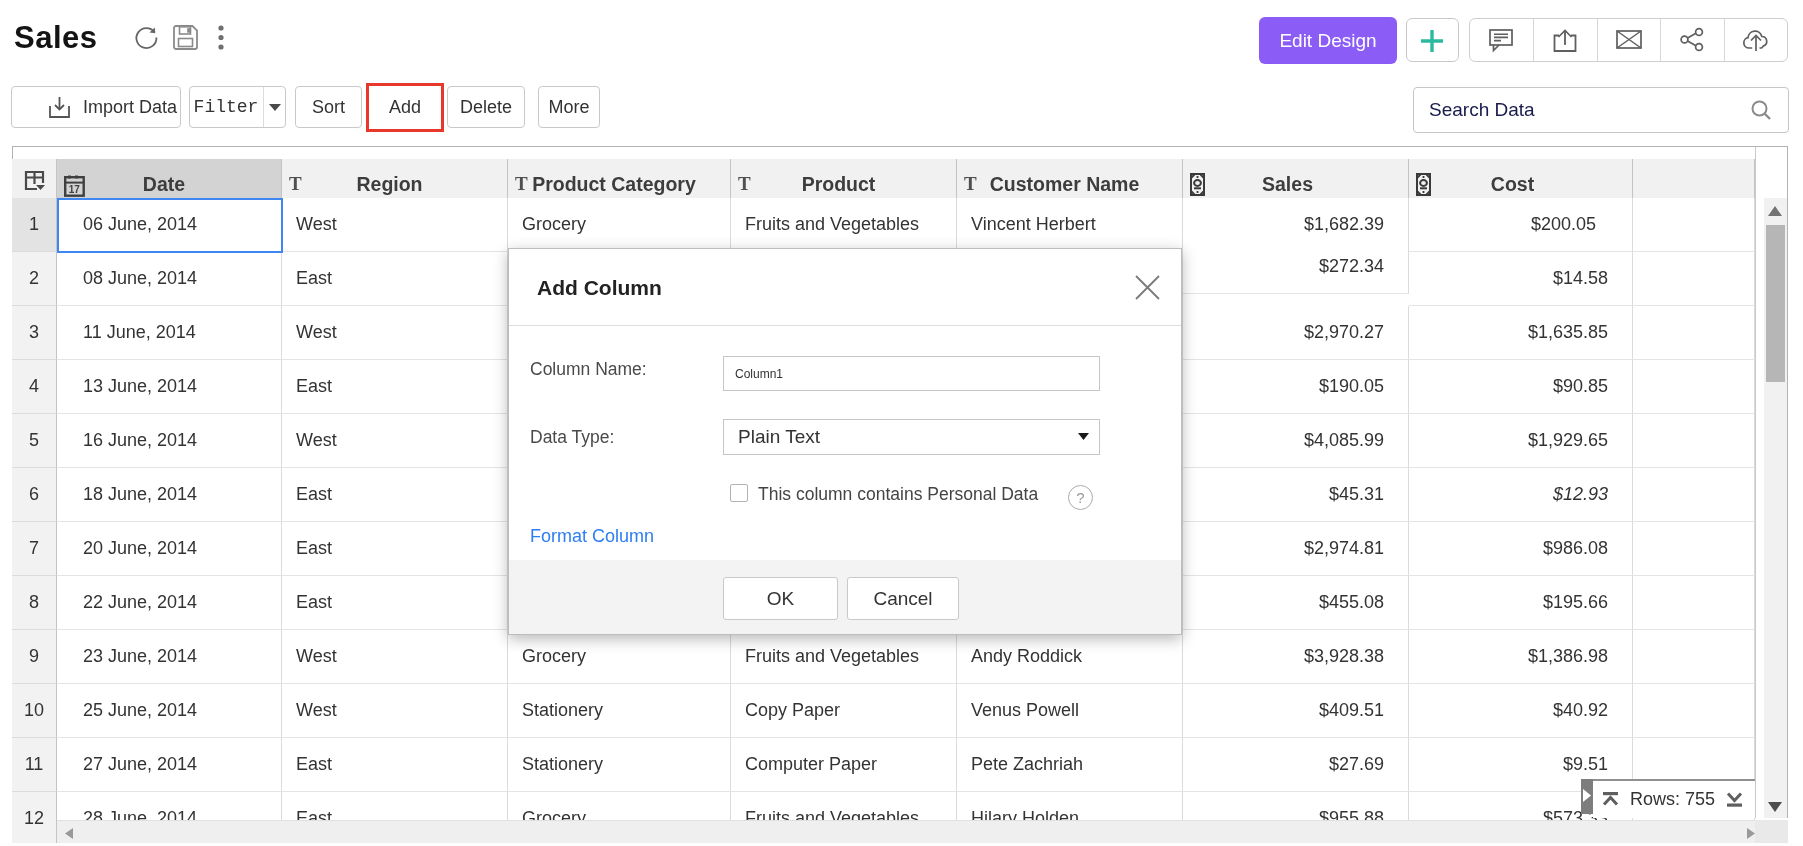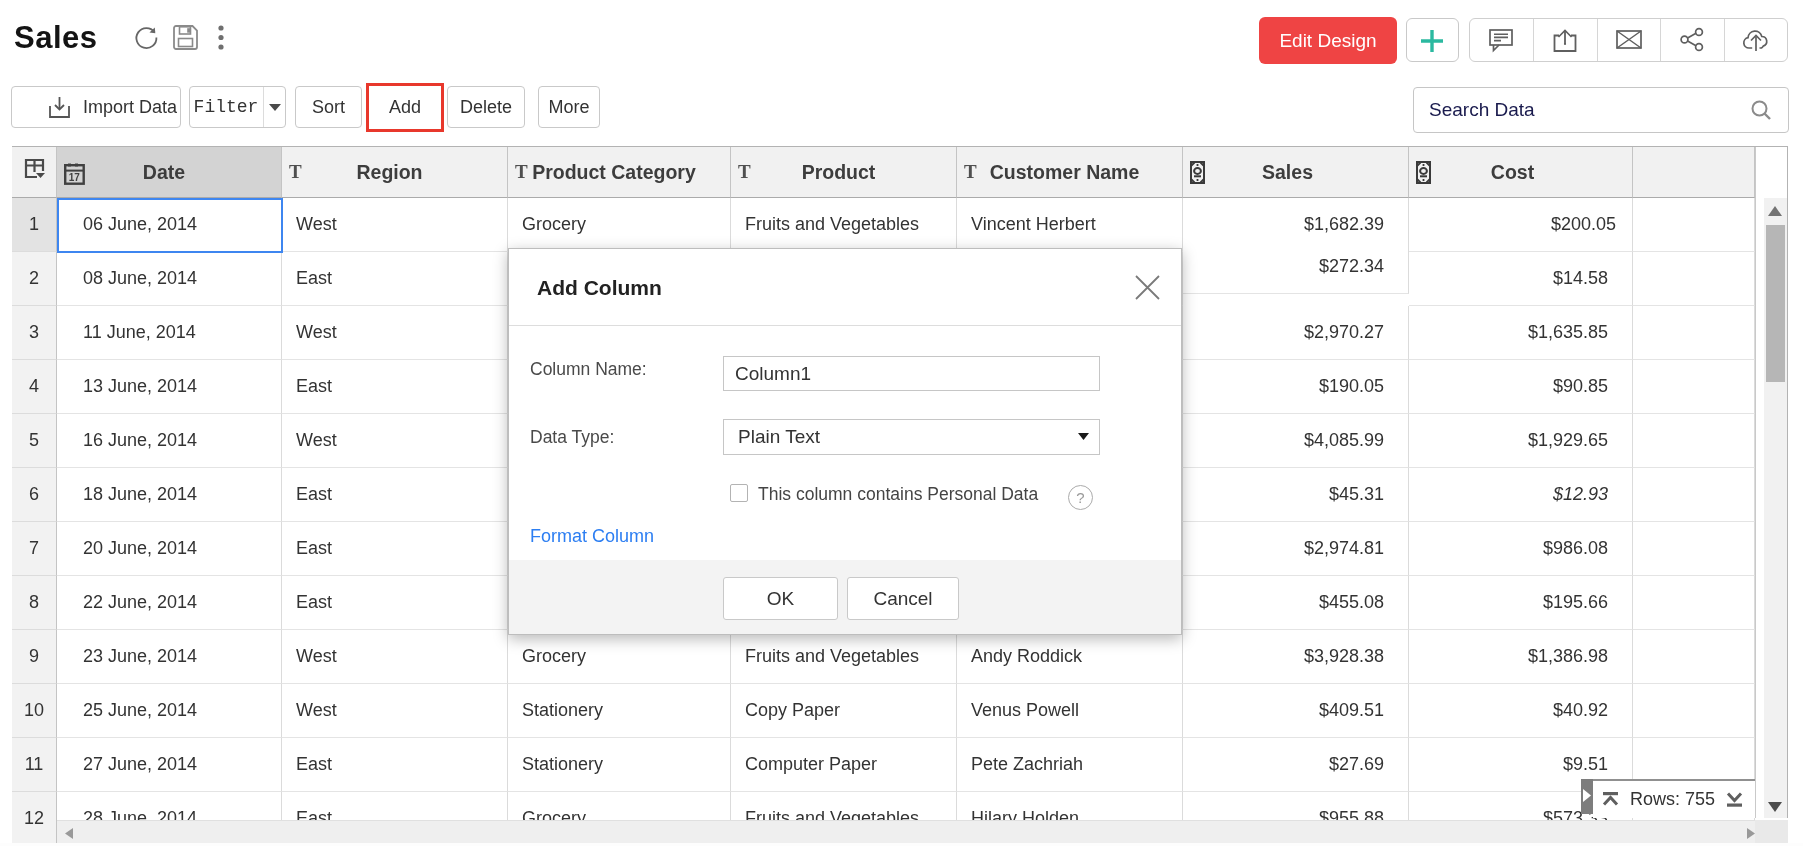--- a/index.html
+++ b/index.html
@@ -1,37 +1,37 @@
 <!DOCTYPE html>
 <html><head><meta charset="utf-8"><style>
 *{margin:0;padding:0;box-sizing:border-box;}
 html,body{width:1803px;height:846px;overflow:hidden;background:#fff;font-family:"Liberation Sans",sans-serif;}
 .abs{position:absolute;}
 .btn{position:absolute;background:#fff;border:1px solid #c9c9c9;border-radius:4px;display:flex;align-items:center;justify-content:center;font-size:18px;color:#333;}
-.hcell{position:absolute;background:#f1f1f1;border-right:1px solid #c4c4c4;border-bottom:1px solid #ababab;display:flex;align-items:center;justify-content:center;font-size:19.5px;font-weight:bold;color:#3d3d3d;}
+.hcell{position:absolute;background:#f1f1f1;border-right:1px solid #c4c4c4;border-bottom:1px solid #ababab;display:flex;align-items:center;justify-content:center;font-size:19.5px;font-weight:bold;color:#3d3d3d;margin-top:12px;}
 .bcell{position:absolute;background:#fff;border-right:1px solid #dbdbdb;border-bottom:1px solid #e4e4e4;display:flex;align-items:center;font-size:18px;color:#333;white-space:nowrap;overflow:hidden;}
 .ncell{position:absolute;background:#f2f2f2;border-right:1px solid #c4c4c4;border-bottom:1px solid #dcdcdc;display:flex;align-items:center;justify-content:center;font-size:18px;color:#333;}
 </style></head><body>
 <div class="abs" style="left:14px;top:20px;font-size:31px;font-weight:bold;color:#141414;letter-spacing:0.5px;">Sales</div>
 <svg class="abs" style="left:133px;top:24px;" width="27" height="27" viewBox="0 0 27 27">
 <path d="M21.5 8.2 A10 10 0 1 0 23.4 13.5" fill="none" stroke="#666" stroke-width="1.8"></path>
 <path d="M21.8 3.5 L22.3 9.3 L16.5 8.6 Z" fill="#666"></path>
   </svg>
 <svg class="abs" style="left:172px;top:24px;" width="27" height="27" viewBox="0 0 27 27">
 <path d="M2 4 a2 2 0 0 1 2 -2 H20.5 L25 6.5 V23 a2 2 0 0 1 -2 2 H4 a2 2 0 0 1 -2 -2 Z" fill="none" stroke="#8a8a8a" stroke-width="1.8"></path>
 <rect x="7.5" y="2.8" width="11" height="7.2" fill="none" stroke="#8a8a8a" stroke-width="1.6"></rect>
 <rect x="15.2" y="4.2" width="3" height="4.5" fill="#8a8a8a"></rect>
 <rect x="6.5" y="14.5" width="14" height="8" fill="none" stroke="#8a8a8a" stroke-width="1.6"></rect>
   </svg>
 <svg class="abs" style="left:214px;top:24px;" width="14" height="28" viewBox="0 0 14 28">
 <circle cx="7" cy="4" r="2.6" fill="#6f6f6f"></circle>
     <circle cx="7" cy="13.5" r="2.6" fill="#6f6f6f"></circle>
     <circle cx="7" cy="23" r="2.6" fill="#6f6f6f"></circle>
   </svg>
-<div class="abs" style="left:1259px;top:17px;width:138px;height:47px;background:#ef4444;border-radius:6px;display:flex;align-items:center;justify-content:center;color:#fff;font-size:19px;">Edit Design</div>
+<div class="abs" style="left:1259px;top:17px;width:138px;height:47px;background:#8b5cf6;border-radius:6px;display:flex;align-items:center;justify-content:center;color:#fff;font-size:19px;">Edit Design</div>
 <div class="abs" style="left:1406px;top:18px;width:53px;height:44px;border:1px solid #c9c9c9;border-radius:6px;background:#fff;"></div>
 <svg class="abs" style="left:1420px;top:29px;" width="24" height="24" viewBox="0 0 24 24">
     <path d="M12 1 V23 M1 12 H23" stroke="#2bb9a0" stroke-width="3.4"></path>
   </svg>
 <div class="abs" style="left:1469px;top:18px;width:319px;height:44px;border:1px solid #cfcfcf;border-radius:6px;background:#fff;"></div>
 <div class="abs" style="left:1533px;top:19px;width:1px;height:42px;background:#d6d6d6;"></div>
 <div class="abs" style="left:1597px;top:19px;width:1px;height:42px;background:#d6d6d6;"></div>
 <div class="abs" style="left:1660px;top:19px;width:1px;height:42px;background:#d6d6d6;"></div>
 <div class="abs" style="left:1724px;top:19px;width:1px;height:42px;background:#d6d6d6;"></div>
 <svg class="abs" style="left:1487px;top:26px;" width="28" height="28" viewBox="0 0 28 28">
@@ -135,21 +135,21 @@
     <span style="padding-right:16px;">Cost</span>
   </div>
 <div class="hcell" style="left:1633px;top:147px;width:122px;height:51px;"></div>
 <div class="ncell" style="left:12px;top:198px;width:45px;height:54px;background:#e3e3e3;">1</div>
 <div class="bcell" style="left:57px;top:198px;width:225px;height:54px;padding-left:26px;">06 June, 2014</div>
 <div class="bcell" style="left:282px;top:198px;width:226px;height:54px;padding-left:14px;">West</div>
 <div class="bcell" style="left:508px;top:198px;width:223px;height:54px;padding-left:14px;">Grocery</div>
 <div class="bcell" style="left:731px;top:198px;width:226px;height:54px;padding-left:14px;">Fruits and Vegetables</div>
 <div class="bcell" style="left:957px;top:198px;width:226px;height:54px;padding-left:14px;">Vincent Herbert</div>
 <div class="bcell" style="left:1183px;top:198px;width:226px;height:54px;justify-content:flex-end;padding-right:24px;">$1,682.39</div>
-<div class="bcell" style="left:1409px;top:198px;width:224px;height:54px;justify-content:flex-end;padding-right:16px;">$200.05</div>
+<div class="bcell" style="left:1409px;top:198px;width:224px;height:54px;justify-content:flex-end;padding-right:36px;">$200.05</div>
 <div class="bcell" style="left:1633px;top:198px;width:122px;height:54px;"></div>
 <div class="ncell" style="left:12px;top:252px;width:45px;height:54px;">2</div>
 <div class="bcell" style="left:57px;top:252px;width:225px;height:54px;padding-left:26px;">08 June, 2014</div>
 <div class="bcell" style="left:282px;top:252px;width:226px;height:54px;padding-left:14px;">East</div>
 <div class="bcell" style="left:508px;top:252px;width:223px;height:54px;padding-left:14px;"></div>
 <div class="bcell" style="left:731px;top:252px;width:226px;height:54px;padding-left:14px;"></div>
 <div class="bcell" style="left:957px;top:252px;width:226px;height:54px;padding-left:14px;"></div>
 <div class="bcell" style="left:1183px;top:240px;width:226px;height:54px;justify-content:flex-end;padding-right:24px;">$272.34</div>
 <div class="bcell" style="left:1409px;top:252px;width:224px;height:54px;justify-content:flex-end;padding-right:24px;">$14.58</div>
 <div class="bcell" style="left:1633px;top:252px;width:122px;height:54px;"></div>
@@ -276,21 +276,21 @@
 <svg class="abs" style="left:1583px;top:789px;" width="8" height="13" viewBox="0 0 8 13">
     <path d="M0 0 V13 L8 6.5 Z" fill="#fff"></path>
   </svg>
 <div class="abs" style="left:508px;top:248px;width:674px;height:387px;background:#fff;border:1px solid #bdbdbd;box-shadow:0 4px 14px rgba(0,0,0,0.28);"></div>
 <div class="abs" style="left:537px;top:276px;font-size:21px;font-weight:bold;color:#222;">Add Column</div>
 <svg class="abs" style="left:1134px;top:274px;" width="27" height="27" viewBox="0 0 27 27">
     <path d="M2 2 L25 25 M25 2 L2 25" stroke="#7a7a7a" stroke-width="1.8"></path>
   </svg>
 <div class="abs" style="left:509px;top:325px;width:672px;height:1px;background:#ddd;"></div>
 <div class="abs" style="left:530px;top:359px;font-size:17.5px;color:#4a4a4a;">Column Name:</div>
-<div class="abs" style="left:723px;top:356px;width:377px;height:35px;border:1px solid #c6c6c6;display:flex;align-items:center;padding-left:11px;font-size:19px;color:#333;">Column1</div>
+<div class="abs" style="left:723px;top:356px;width:377px;height:35px;border:1px solid #c6c6c6;display:flex;align-items:center;padding-left:11px;font-size:12px;color:#333;">Column1</div>
 <div class="abs" style="left:530px;top:427px;font-size:17.5px;color:#4a4a4a;">Data Type:</div>
 <div class="abs" style="left:723px;top:419px;width:377px;height:36px;border:1px solid #c6c6c6;display:flex;align-items:center;padding-left:14px;font-size:19px;color:#333;">Plain Text</div>
 <svg class="abs" style="left:1078px;top:433px;" width="11" height="7" viewBox="0 0 11 7">
     <path d="M0 0 H11 L5.5 7 Z" fill="#1a1a1a"></path>
   </svg>
 <div class="abs" style="left:730px;top:484px;width:18px;height:18px;border:1px solid #b3b3b3;border-radius:2px;background:#fff;"></div>
 <div class="abs" style="left:758px;top:484px;font-size:17.5px;color:#444;">This column contains Personal Data</div>
 <div class="abs" style="left:1068px;top:485px;width:25px;height:25px;border:1.5px solid #ababab;border-radius:50%;display:flex;align-items:center;justify-content:center;font-size:15px;color:#999;">?</div>
 <div class="abs" style="left:530px;top:526px;font-size:18px;color:#2c7ef2;">Format Column</div>
 <div class="abs" style="left:509px;top:560px;width:672px;height:74px;background:#f3f3f3;"></div>

